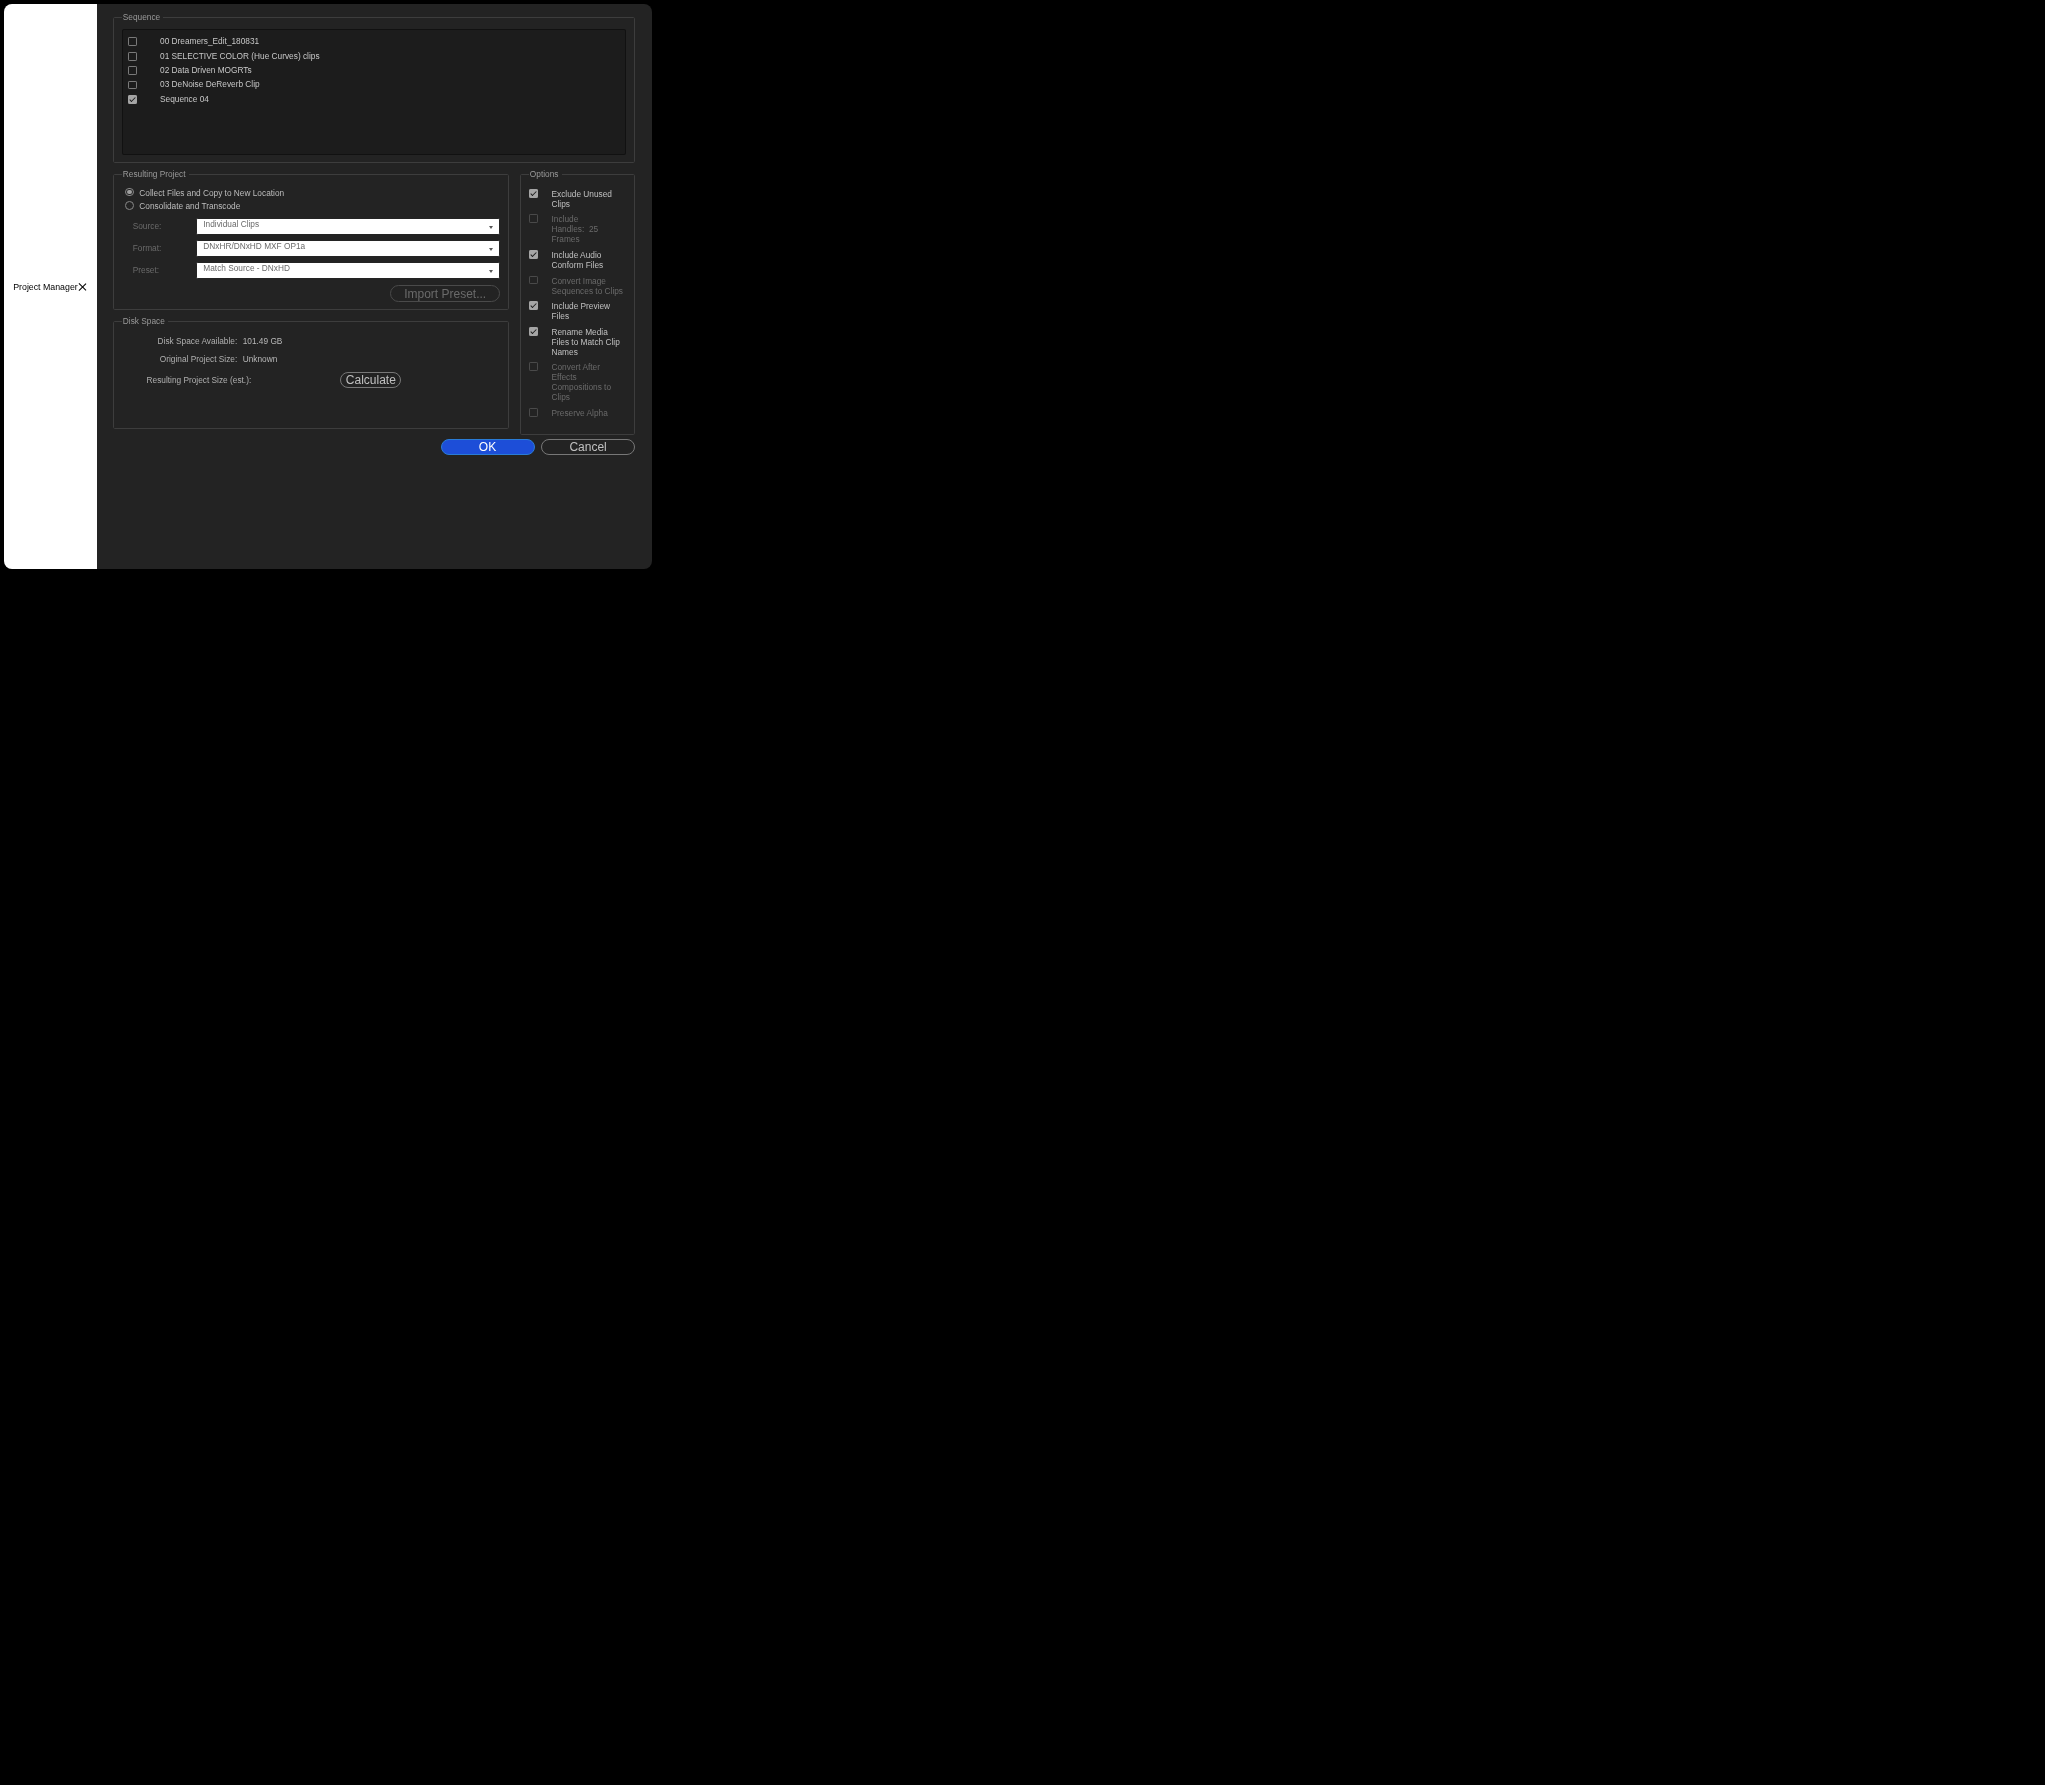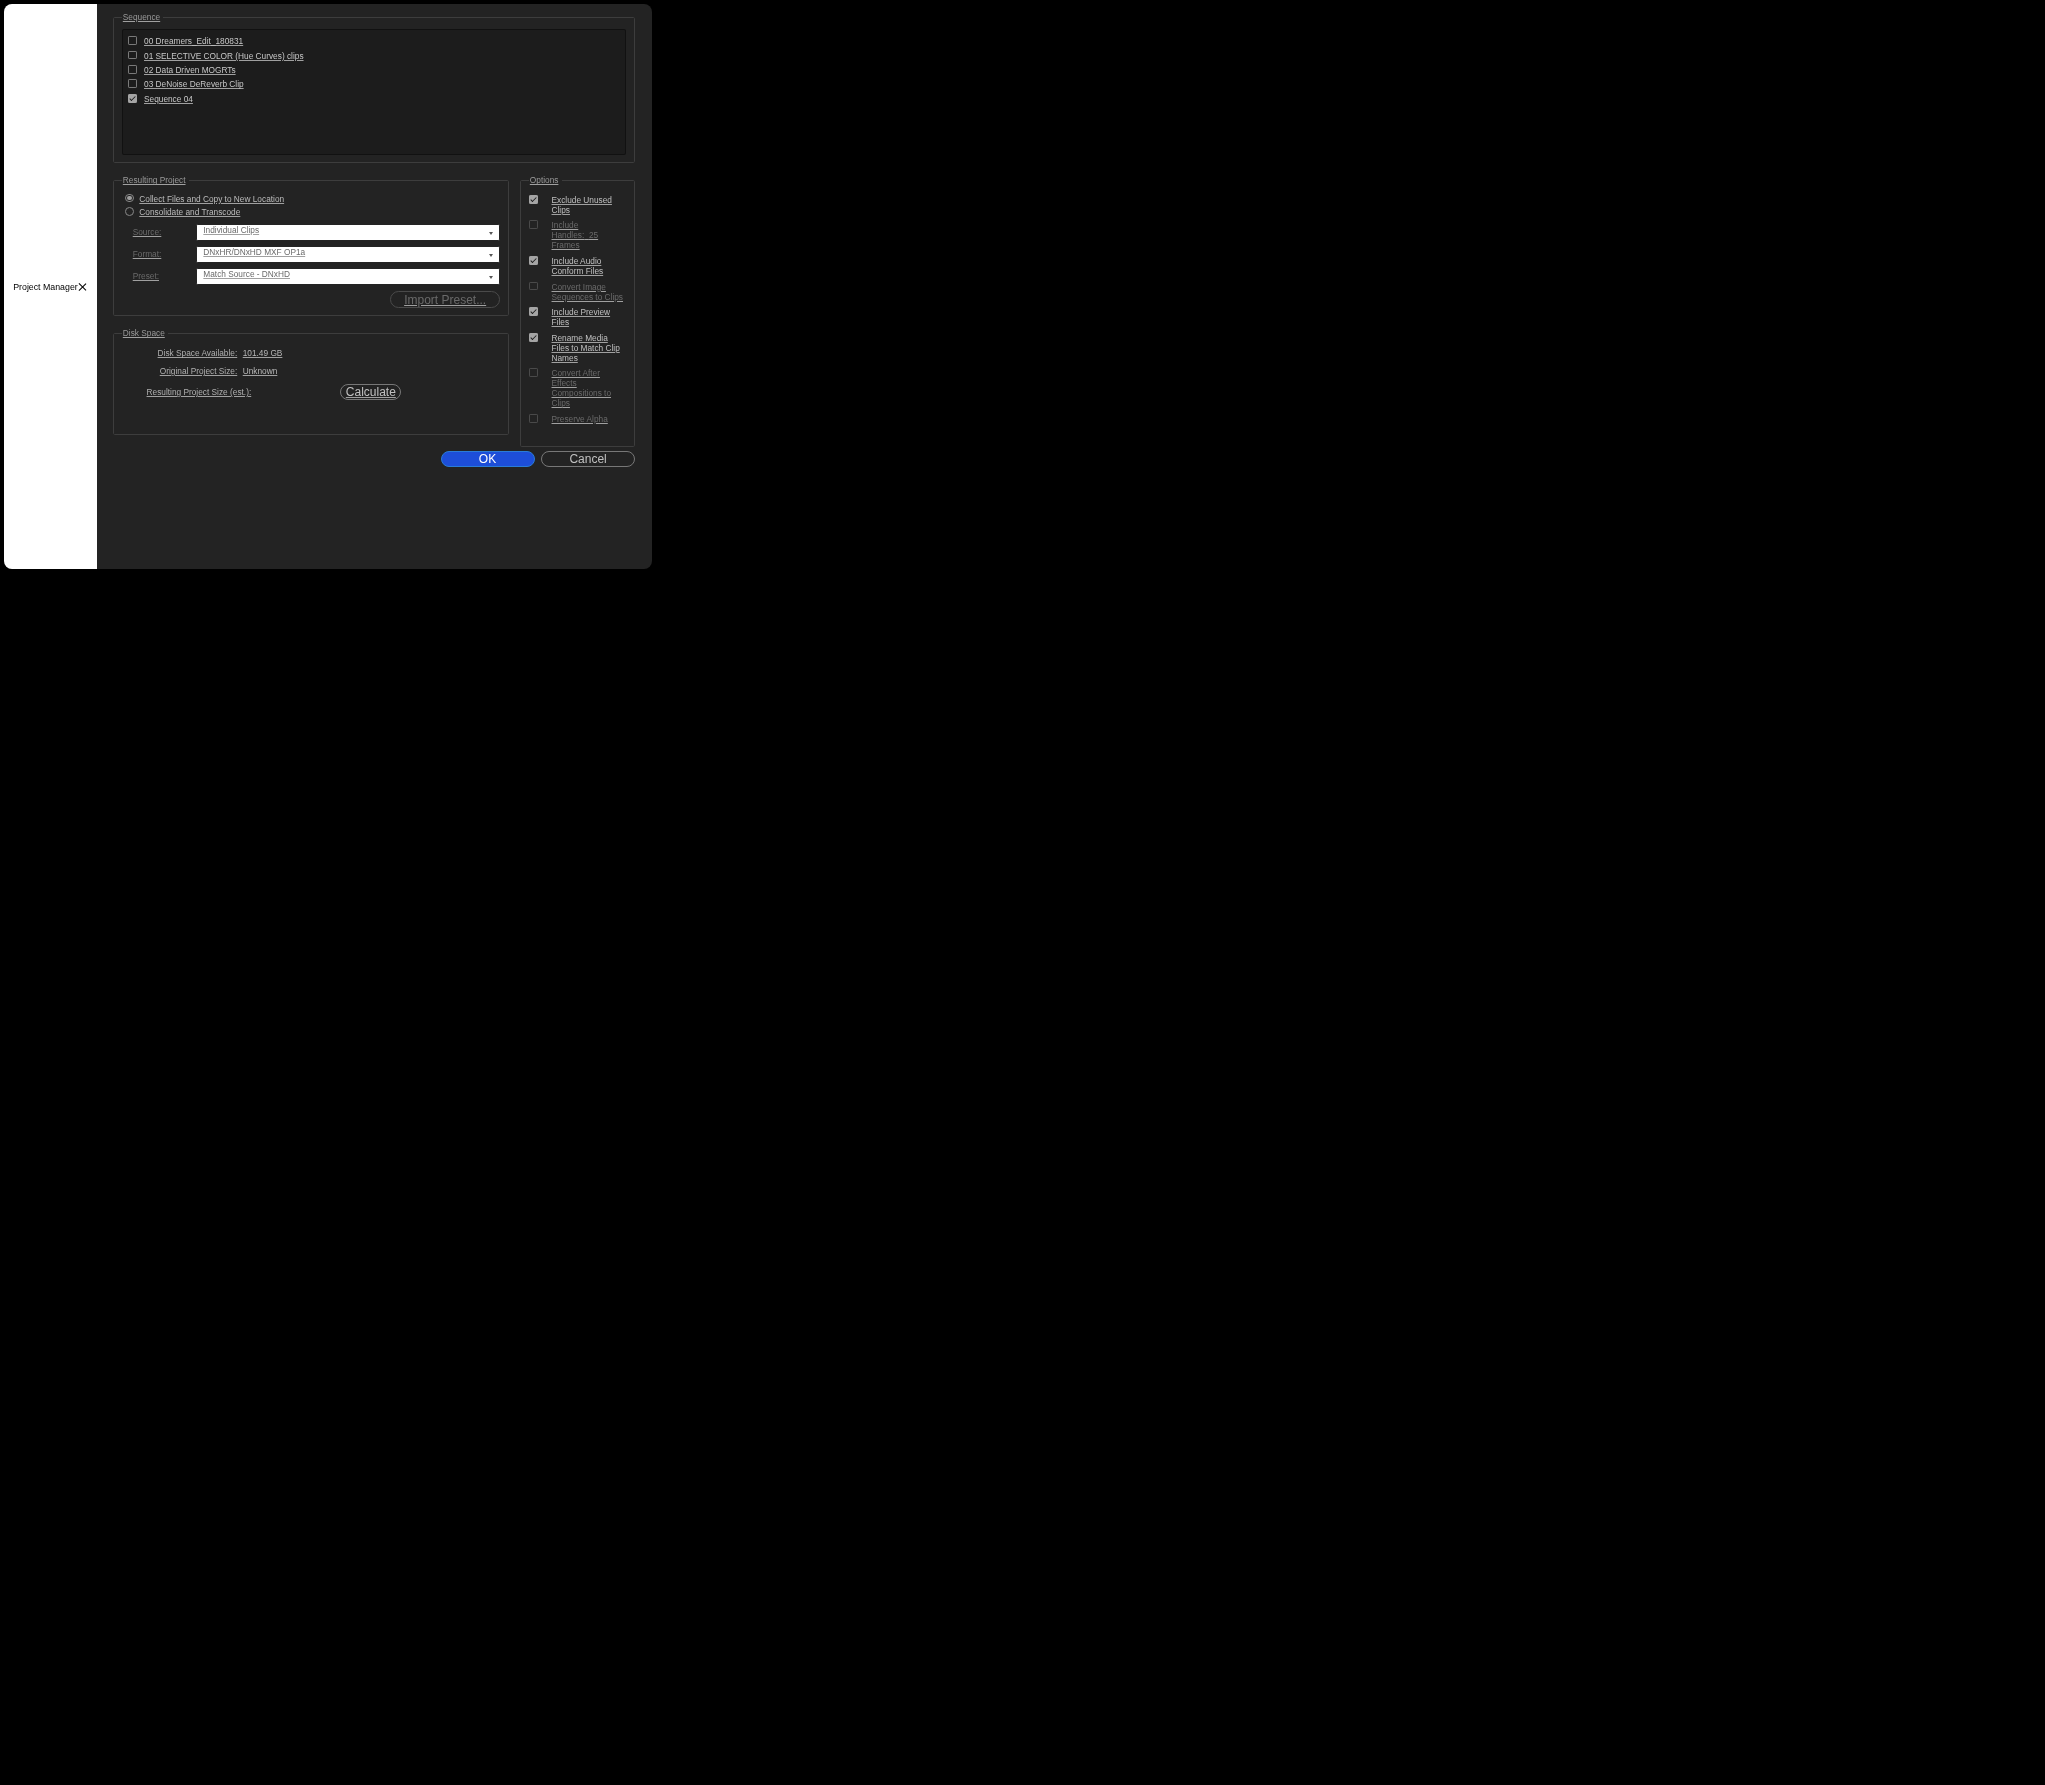--- a/index.html
+++ b/index.html
@@ -49,40 +49,39 @@
     padding: 7.7px 16.5px 10px 16.5px;
     flex: 1;
     display: flex;
     flex-direction: column;
   }
 
   fieldset {
     border: 0.6px solid #3d3d3d;
     border-radius: 1.7px;
     padding: 6.6px 7.7px 7.7px 7.7px;
-    margin-bottom: 12px;
-    text-decoration: underline;
+    margin-bottom: 6px;
   }
   legend {
     padding: 0 3.3px 0 1.1px;
     color: #9a9a9a;
     font-size: 8.3px;
   }
 
   .sequence-list {
     background: #1c1c1c;
     border: 0.6px solid #111;
     border-radius: 1.7px;
     min-height: 126px;
     padding: 4.4px 5.5px;
   }
   .seq-row {
     display: flex;
-    align-items: flex-start;
-    gap: 7px;
+    align-items: flex-end;
+    gap: 23px;
     padding: 2.2px 0;
   }
   .seq-row label { color: #c8c8c8; font-size: 8.3px; }
 
   .chk {
     width: 8.8px; height: 8.8px;
     border: 0.8px solid #7a7a7a;
     border-radius: 1.1px;
     background: transparent;
     position: relative;

